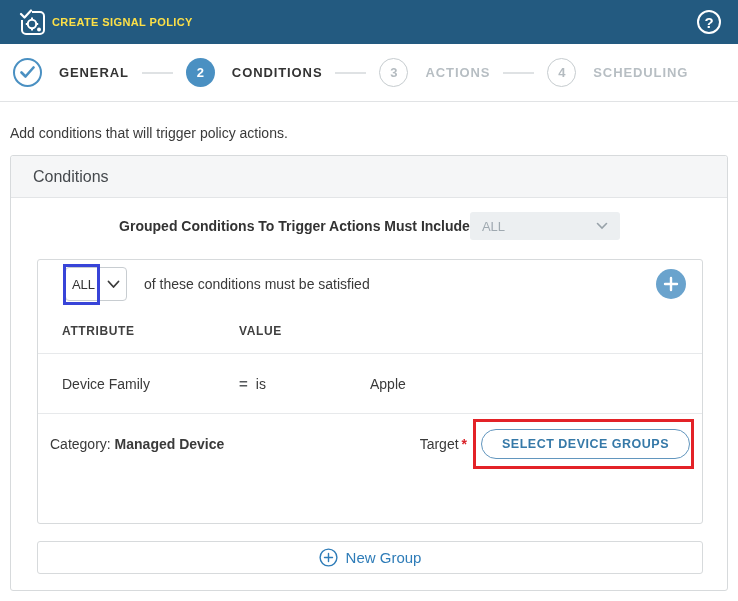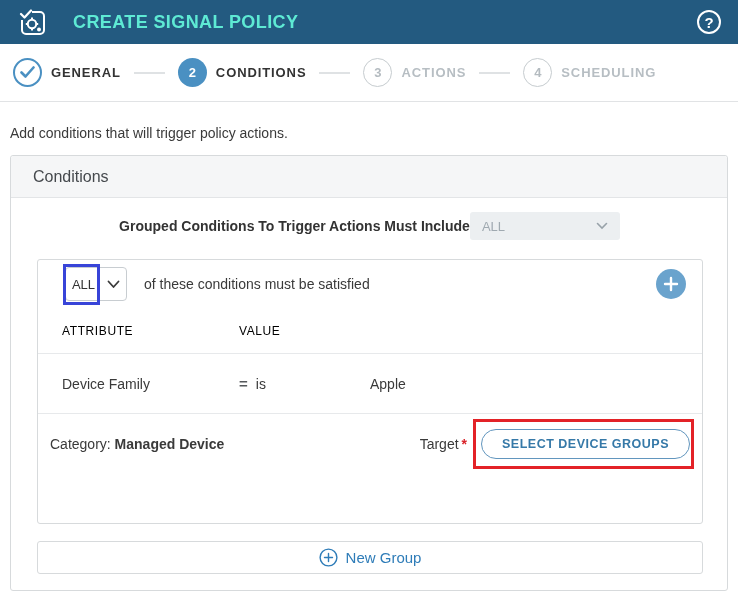--- a/index.html
+++ b/index.html
@@ -3,29 +3,29 @@
 <meta charset="utf-8">
 <style>
   * { margin:0; padding:0; box-sizing:border-box; }
   body { font-family:"Liberation Sans", sans-serif; background:#fff; }
   .screen { position:relative; width:738px; height:601px; background:#fff; overflow:hidden; }
 
   
   .header { position:absolute; top:0; left:0; width:738px; height:44px;
             background:#235A80; display:flex; align-items:center; padding:0 17px; }
   .hdr-icon { position:relative; width:27px; height:27px; margin-left:2px; flex:0 0 auto; }
-  .hdr-title { color:#5eead4; font-size:18px; font-weight:700; letter-spacing:.4px; margin-left:27px; }
+  .hdr-title { color:#fde047; font-size:11px; font-weight:700; letter-spacing:.4px; margin-left:6px; }
   .help-btn { margin-left:auto; width:24px; height:24px; border:2px solid #fff; border-radius:50%;
               color:#fff; font-size:15px; font-weight:700; display:flex; align-items:center;
               justify-content:center; cursor:pointer; }
 
   
   .stepper { position:absolute; top:44px; left:0; width:738px; height:58px; background:#fff;
              border-bottom:1px solid #e1e3e5; display:flex; align-items:center; padding:0 13px; }
-  .step { display:flex; align-items:center; gap:9px; cursor:pointer; }
+  .step { display:flex; align-items:center; gap:17px; cursor:pointer; }
   .step-circle { width:29px; height:29px; border-radius:50%; display:flex; align-items:center;
                  justify-content:center; font-size:13px; font-weight:700; flex:0 0 auto; }
   .step-circle.completed { border:2px solid #4A90C2; background:#fff; }
   .step-circle.active { background:#4A90C2; color:#fff; }
   .step-circle.pending { border:1.5px solid #c6cccf; color:#b4bbc0; background:#fff; }
   .step-label { font-size:13px; font-weight:700; letter-spacing:.9px; color:#333; }
   .step.pending .step-label { color:#b7bec3; }
   .dash { width:31px; height:2px; background:#dfe2e4; margin:0 13px; }
 
   
@@ -52,21 +52,21 @@
   .mini-select .val { width:35px; text-align:center; font-size:13px; color:#333; }
   .mini-select .chev { flex:1; display:flex; align-items:center; justify-content:center; height:100%; }
   .blue-annotation { position:absolute; left:-3px; top:-4px; width:37px; height:41px;
                      border:3px solid #3844D8; pointer-events:none; }
   .satisfy-text { margin-left:17px; font-size:14px; color:#3a3a3a; }
   .fab-add { margin-left:auto; width:30px; height:30px; border-radius:50%; background:#6AA3CD;
              color:#fff; display:flex; align-items:center; justify-content:center; cursor:pointer; }
 
   .tbl-head { height:46px; display:grid; grid-template-columns:177px 131px 1fr; align-items:center;
               padding:0 16px 0 24px; border-bottom:1px solid #e7e9eb;
-              font-size:12px; font-weight:400; letter-spacing:.6px; color:#000000; }
+              font-size:12px; font-weight:700; letter-spacing:.6px; color:#404040; }
   .tbl-row { display:grid; grid-template-columns:177px 131px 1fr; align-items:center;
              padding:0 16px 0 24px; font-size:14px; color:#3a3a3a; }
   .tbl-row.r1 { height:59px; } .tbl-row.r2 { height:60px; }
   .op-cell { display:flex; align-items:center; gap:8px; }
   .op-sym { font-weight:700; font-size:15px; color:#55585b; }
 
   .group-footer { height:52px; border-top:1px solid #e7e9eb; display:flex; align-items:center;
                   padding:8px 5px 0 12px; }
   .cat { font-size:14px; color:#3a3a3a; }
   .cat b { font-weight:700; }

